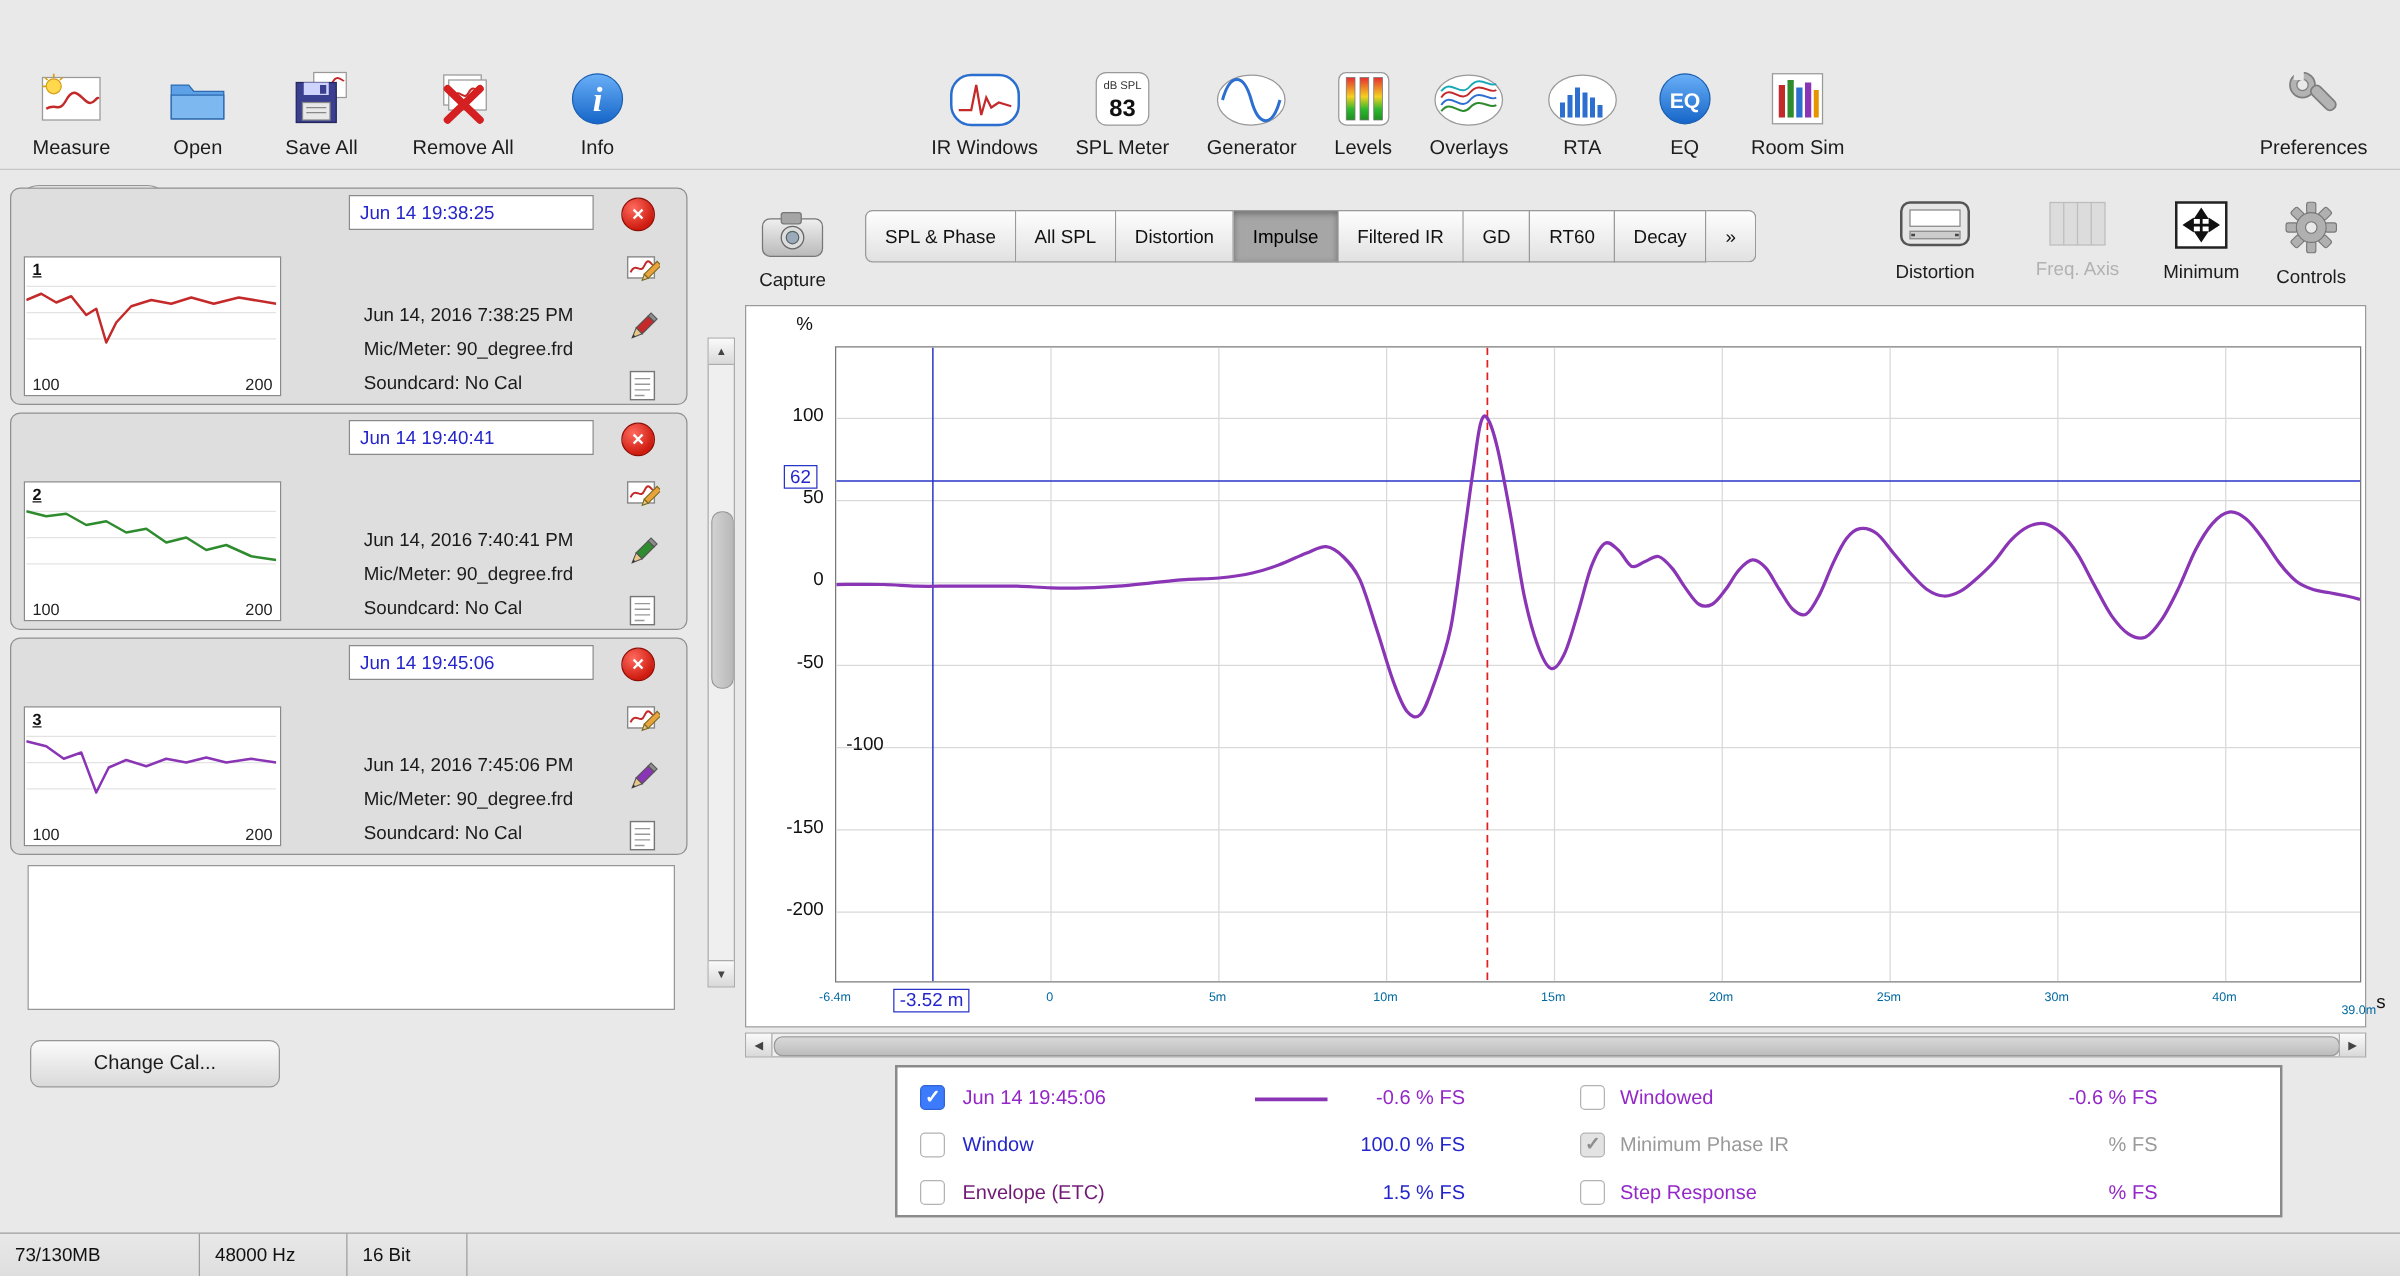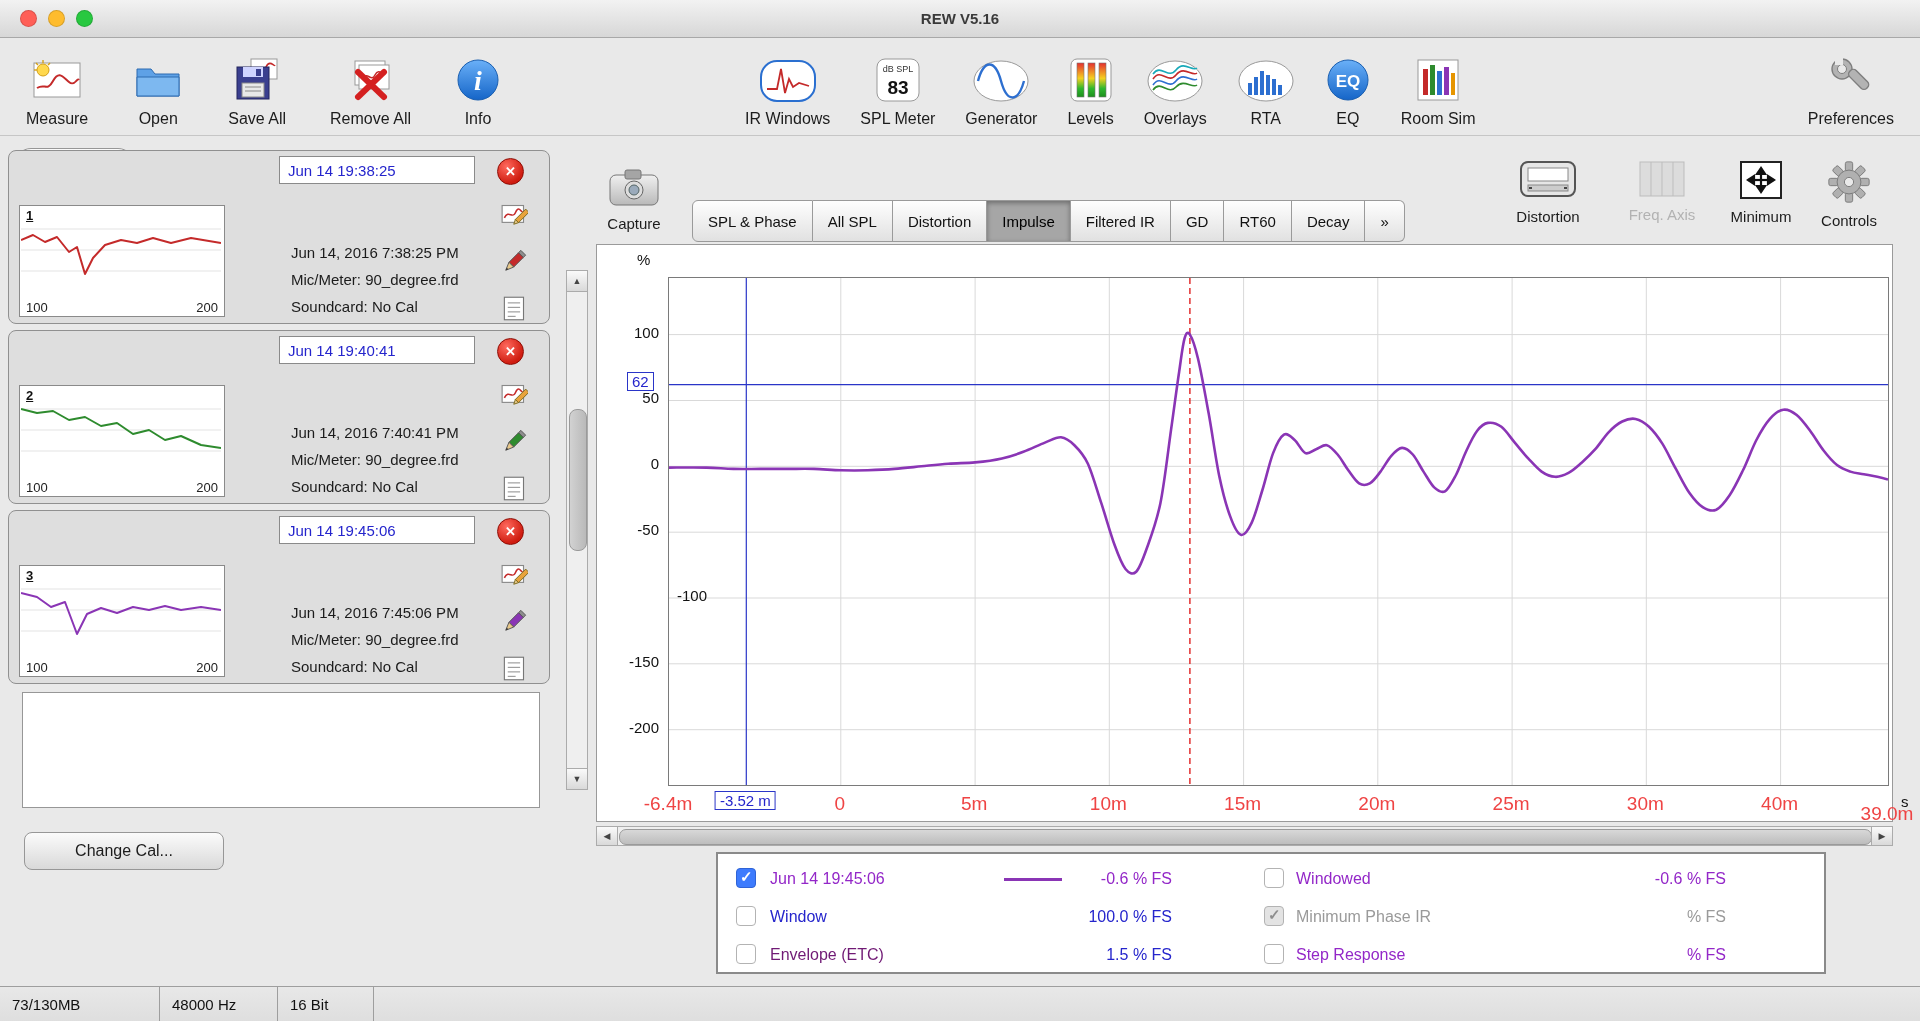--- a/index.html
+++ b/index.html
@@ -47,38 +47,38 @@
   .vs-btn.down{bottom:0;border-top:1px solid #ababab;border-bottom:none}.vs-btn.down::after{content:"▼"}
   .vs-thumb{position:absolute;left:2px;top:138px;width:16px;height:140px;background:linear-gradient(90deg,#d2d2d2,#b9b9b9);border:1px solid #9a9a9a;border-radius:8px}
   .h-scrollbar{position:absolute;left:596px;top:826px;width:1297px;height:20px;background:#efefef;border:1px solid #ababab;box-sizing:border-box}
   .hs-btn{position:absolute;top:0;width:20px;height:18px;background:linear-gradient(#fafafa,#d9d9d9);display:flex;align-items:center;justify-content:center;font-size:9px;color:#444}
   .hs-btn.left{left:0;border-right:1px solid #ababab}.hs-btn.left::after{content:"◀"}
   .hs-btn.right{right:0;border-left:1px solid #ababab}.hs-btn.right::after{content:"▶"}
   .hs-thumb{position:absolute;left:22px;top:2px;width:1251px;height:14px;background:linear-gradient(#d8d8d8,#bdbdbd);border:1px solid #9a9a9a;border-radius:7px}
 
   
   .capture{position:absolute;left:592px;top:166px;width:84px;display:flex;flex-direction:column;align-items:center;gap:3px}
-  .graph-tabs{position:absolute;left:692px;top:200px;height:38px;display:flex}
+  .graph-tabs{position:absolute;left:692px;top:168px;height:38px;display:flex}
   .gtab{height:40px;border:1px solid #9a9a9a;border-left:none;background:linear-gradient(#fefefe,#e1e1e1);display:flex;align-items:center;padding:0 15px;font-size:15px;color:#111;white-space:nowrap}
   .gtab:first-child{border-left:1px solid #9a9a9a;border-radius:6px 0 0 6px}
   .gtab:last-child{border-radius:0 6px 6px 0}
   .gtab.active{background:#a6a6a6;box-shadow:inset 0 2px 5px rgba(0,0,0,.35);color:#000}
   .tool-item{position:absolute;top:160px;display:flex;flex-direction:column;align-items:center;gap:4px}
   .tool-label{font-size:15px;color:#1c1c1c;white-space:nowrap}
   .tool-item.disabled .tool-label{color:#b2b2b2}
 
   
   #chart-panel{position:absolute;left:596px;top:244px;width:1297px;height:578px;background:#fff;border:1px solid #9a9a9a;box-sizing:border-box}
   #plot-svg{position:absolute;left:71px;top:32px;width:1219px;height:507px;border:1px solid #7a7a7a;background:#fff}
   .grid{stroke:#d9d9d9;stroke-width:1}
   .cursor-line{stroke:#2a35c8;stroke-width:1.2}
   .peak-line{stroke:#e02020;stroke-width:1.4;stroke-dasharray:6 4}
   .y-unit{position:absolute;left:40px;top:6px;font-size:15px;color:#111}
   .y-tick{position:absolute;left:0;width:62px;text-align:right;font-size:15px;color:#111}
-  .x-tick{position:absolute;transform:translateX(-50%);font-size:19px;color:#ef4444;white-space:nowrap}
+  .x-tick{position:absolute;transform:translateX(-50%);font-size:10px;color:#0369a1;white-space:nowrap}
   .x-unit{position:absolute;font-size:15px;color:#111}
   .cursor-x-label{position:absolute;transform:translateX(-50%);font-size:15px;color:#2525cc;border:1px solid #2a35c8;background:#fff;padding:0 4px;white-space:nowrap}
   .cursor-y-label{position:absolute;font-size:15px;color:#2525cc;border:1px solid #2a35c8;background:#fff;padding:0 4px}
 
   
   .legend-panel{position:absolute;left:716px;top:852px;width:1110px;height:122px;background:#fff;border:2px solid #8a8a8a;box-sizing:border-box}
   .lg-row{position:absolute;left:0;right:0;height:30px}
   .lg-row .cb{position:absolute;top:4px}
   .lg-label{position:absolute;font-size:16px;line-height:30px;white-space:nowrap}
   .lg-swatch{position:absolute;left:286px;top:14px;width:58px;height:3px}
@@ -135,28 +135,20 @@
       <symbol id="sym-notes" viewBox="0 0 24 24">
         <rect x="3" y="2" width="17" height="20" fill="#fff" stroke="#777"></rect>
         <line x1="6" y1="7" x2="17" y2="7" stroke="#999"></line>
         <line x1="6" y1="11" x2="17" y2="11" stroke="#999"></line>
         <line x1="6" y1="15" x2="17" y2="15" stroke="#999"></line>
         <line x1="6" y1="19" x2="13" y2="19" stroke="#999"></line>
       </symbol>
     </defs>
   </svg>
 
-  <div class="titlebar">
-    <div class="lights">
-      <span class="light red"></span>
-      <span class="light yellow"></span>
-      <span class="light green"></span>
-    </div>
-    <div class="win-title">REW V5.16</div>
-  </div>
 
   <div class="toolbar">
     <div class="tb-group left">
       <div class="tb-item">
         <span><svg width="52" height="46" viewBox="0 0 52 46">
           <rect x="3" y="6" width="46" height="34" fill="#fff" stroke="#999"></rect>
           <path d="M6 31 C14 26,16 35,22 24 S32 20,38 25 S46 20,48 23" stroke="#c42a2a" fill="none" stroke-width="2"></path>
           <circle cx="12" cy="13" r="6" fill="#ffd84d" stroke="#d4a017"></circle>
           <g stroke="#d4a017" stroke-width="1.4">
                 <line x1="12" y1="3" x2="12" y2="6"></line>

